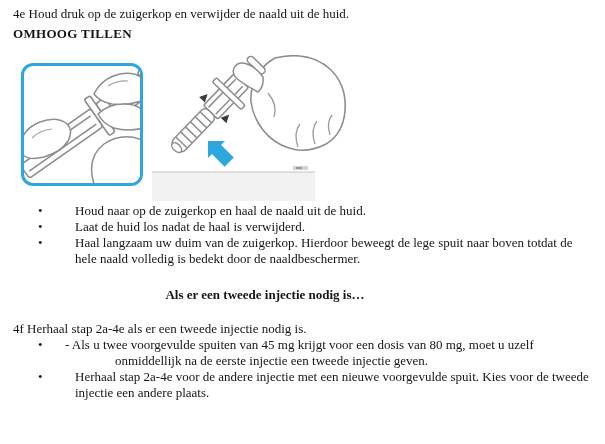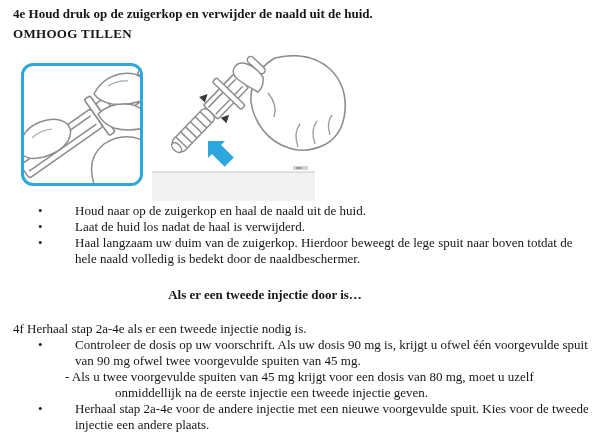--- a/index.html
+++ b/index.html
@@ -1,21 +1,21 @@
 <!DOCTYPE html>
 <html><head>
 <meta charset="utf-8">
 <style>
   html,body{margin:0;padding:0;background:#ffffff;}
   .page{
     position:relative;width:605px;height:444px;background:#ffffff;
     font-family:"Liberation Serif","DejaVu Serif",serif;
     font-size:13px;line-height:16px;color:#151515;overflow:hidden;
   }
-  .h4e{position:absolute;left:13px;top:6px;font-weight:bold;width:580px;}
+  .h4e{position:absolute;left:13px;top:6px;font-weight:normal;width:580px;}
   .liftlabel{position:absolute;left:13px;top:26px;width:340px;font-weight:bold;letter-spacing:.3px;}
   .fig-left{
     position:absolute;left:21px;top:63px;width:116px;height:117px;
     border:3px solid #2EA7DE;border-radius:12px;background:#fff;overflow:hidden;
   }
   .fig-right{position:absolute;left:150px;top:55px;width:200px;height:146px;}
   .bullets-4e{position:absolute;left:13px;top:203px;width:585px;}
   .note{position:absolute;left:13px;top:287px;width:504px;text-align:center;font-weight:bold;}
   .sec4f{position:absolute;left:13px;top:321px;width:585px;}
   .sec4f .heading{font-weight:normal;}
@@ -123,28 +123,27 @@
     <div class="brow">
       <span class="dot">•</span>
       <span class="btxt">Laat de huid los nadat de haal is verwijderd.</span>
     </div>
     <div class="brow">
       <span class="dot">•</span>
       <span class="btxt">Haal langzaam uw duim van de zuigerkop. Hierdoor beweegt de lege spuit naar boven totdat de hele naald volledig is bedekt door de naaldbeschermer.</span>
     </div>
   </div>
 
-  <div class="note">Als er een tweede injectie door is…</div>
+  <div class="note">Als er een tweede injectie nodig is…</div>
 
   <div class="sec4f">
     <div class="heading">4f Herhaal stap 2a-4e als er een tweede injectie nodig is.</div>
     <div class="brow">
       <span class="dot">•</span>
       <div class="btxt">
-        <span>Controleer de dosis op uw voorschrift. Als uw dosis 90 mg is, krijgt u ofwel één voorgevulde spuit van 90 mg ofwel twee voorgevulde spuiten van 45 mg.</span>
         <div class="subdash">- Als u twee voorgevulde spuiten van 45 mg krijgt voor een dosis van 80 mg, moet u uzelf onmiddellijk na de eerste injectie een tweede injectie geven.</div>
       </div>
     </div>
     <div class="brow">
       <span class="dot">•</span>
       <span class="btxt">Herhaal stap 2a-4e voor de andere injectie met een nieuwe voorgevulde spuit. Kies voor de tweede injectie een andere plaats.</span>
     </div>
   </div>
 
 </div>

